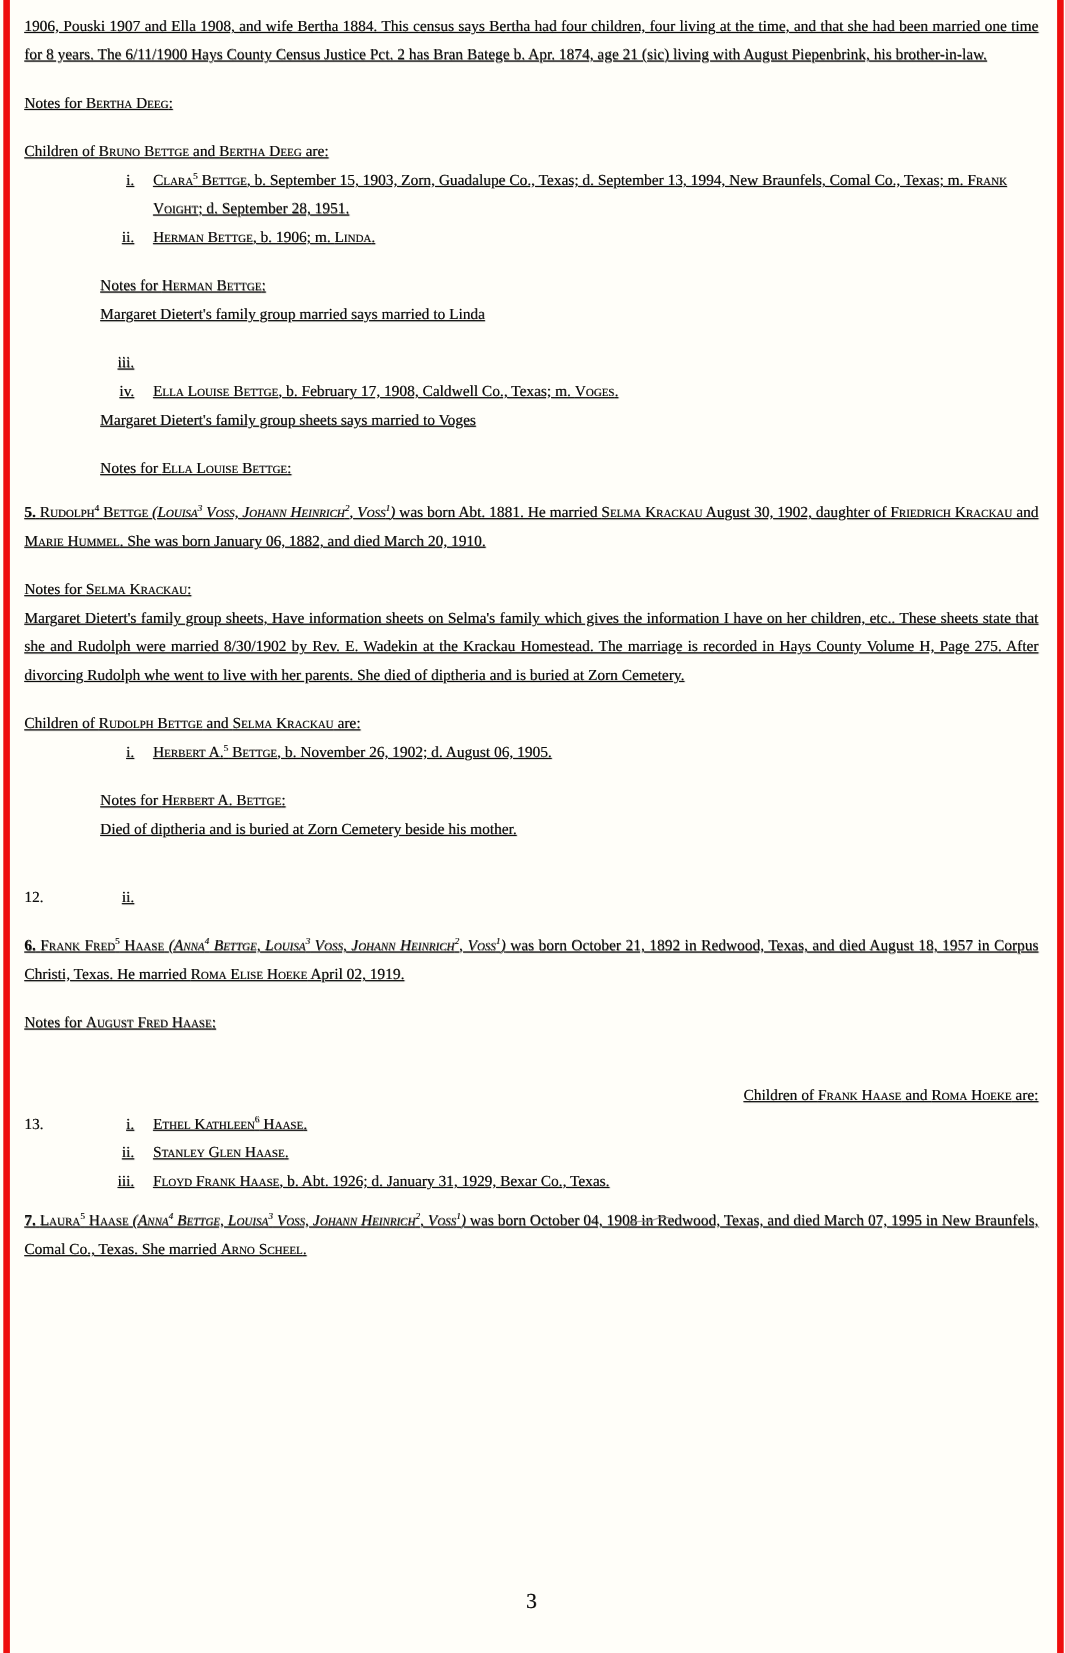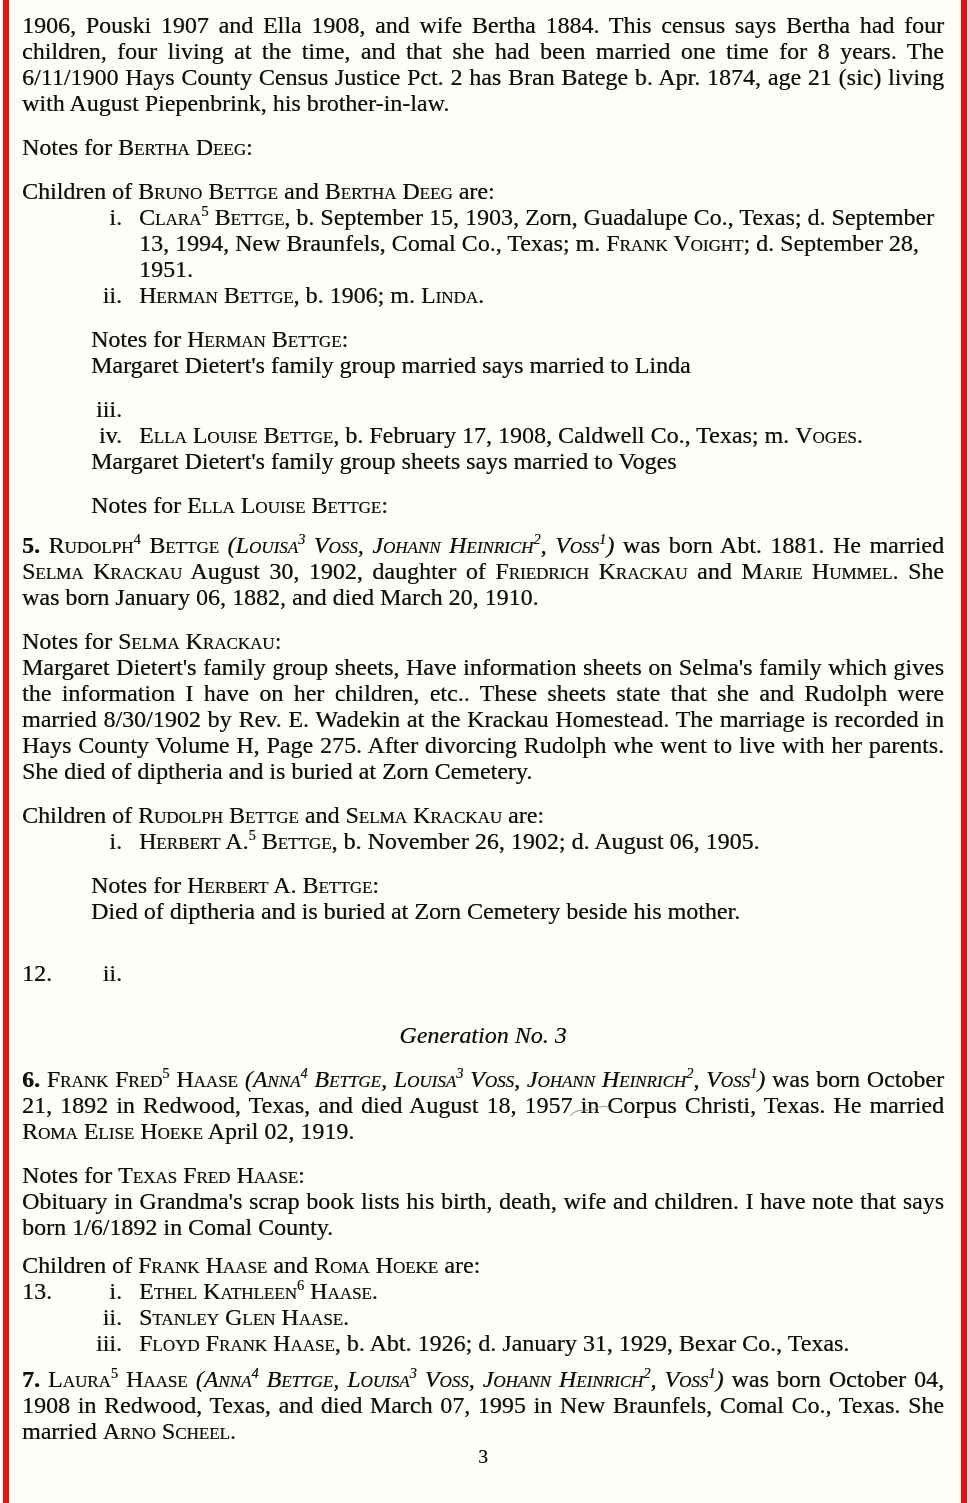--- a/index.html
+++ b/index.html
@@ -12,31 +12,32 @@
   }
   .page { position: absolute; inset: 0; }
   .red-edge { position: absolute; top: 0; bottom: 0; width: 6px; background: #ee0e0e; }
   .red-edge.left { left: 3px; }
   .red-edge.right { right: 1px; }
 
   .content { position: absolute; left: 22px; right: 24px; top: 0; }
 
   .para, .child-row {
     margin: 0;
-    font-size: 24px;
+    font-size: 14px;
     line-height: 26px;
     text-shadow: 0.4px 0.2px 0 rgba(0,0,0,0.55);
+    text-decoration: underline;
   }
   .justify { text-align: justify; }
   .indent { margin-left: 69px; }
   .center-italic { text-align: center; }
 
   .mt-first  { margin-top: 12px; }
   .mt-blank  { margin-top: 18px; }
-  .mt-blank2 { margin-top: 12px; }
+  .mt-blank2 { margin-top: 40px; text-align: right; }
   .mt-sect   { margin-top: 14px; }
   .mt-big    { margin-top: 36px; }
   .mt-small  { margin-top: 10px; }
 
   .child-row { display: flex; position: relative; }
   .cnum  { position: absolute; left: 0; top: 0; }
   .croman { flex: 0 0 100px; text-align: right; }
   .ctext  { flex: 1; padding-left: 17px; }
 
   
@@ -110,26 +111,24 @@
     </div>
 
     <p class="para indent mt-blank"><span>Notes for </span><span class="s-sc">Herbert A. Bettge</span><span>:</span></p>
     <p class="para indent"><span>Died of diptheria and is buried at Zorn Cemetery beside his mother.</span></p>
 
     <div class="child-row mt-big">
       <span class="cnum"><span>12.</span></span>
       <span class="croman"><span>ii.</span></span>
     </div>
 
-    <p class="para center-italic mt-big"><span class="s-i">Generation No. 3</span></p>
 
     <p class="para justify mt-blank"><span class="s-b">6.</span><span>  </span><span class="s-sc">Frank Fred</span><span class="s-sup">5</span><span class="s-sc"> Haase</span><span> </span><span class="s-isc">(Anna</span><span class="s-isup">4</span><span class="s-isc"> Bettge, Louisa</span><span class="s-isup">3</span><span class="s-isc"> Voss, Johann Heinrich</span><span class="s-isup">2</span><span class="s-isc">, Voss</span><span class="s-isup">1</span><span class="s-isc">)</span><span> was born October 21, 1892 in Redwood, Texas, and died August 18, 1957 in Corpus Christi, Texas.  He married </span><span class="s-sc">Roma Elise Hoeke</span><span> April 02, 1919.</span></p>
 
-    <p class="para mt-blank"><span>Notes for </span><span class="s-sc">Texas Fred Haase</span><span>:</span></p>
-    <p class="para justify"><span>Obituary in Grandma's scrap book lists his birth, death, wife and children.  I have note that says born 1/6/1892 in Comal County.</span></p>
+    <p class="para mt-blank"><span>Notes for </span><span class="s-sc">August Fred Haase</span><span>:</span></p>
 
     <p class="para mt-blank2"><span>Children of </span><span class="s-sc">Frank Haase</span><span> and </span><span class="s-sc">Roma Hoeke</span><span> are:</span></p>
 
     <div class="child-row">
       <span class="cnum"><span>13.</span></span>
       <span class="croman"><span>i.</span></span>
       <span class="ctext"><span class="s-sc">Ethel Kathleen</span><span class="s-sup">6</span><span class="s-sc"> Haase</span><span>.</span></span>
     </div>
     <div class="child-row">
       <span class="cnum"></span>

